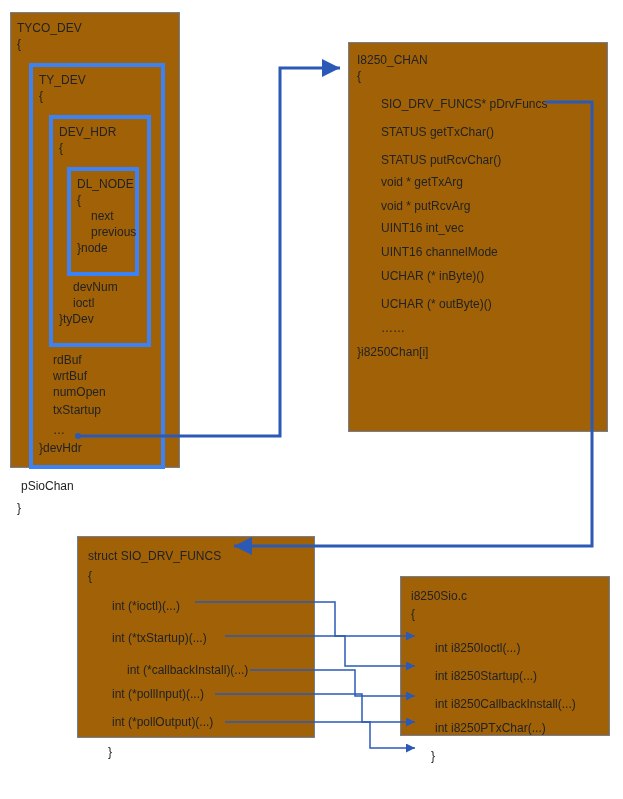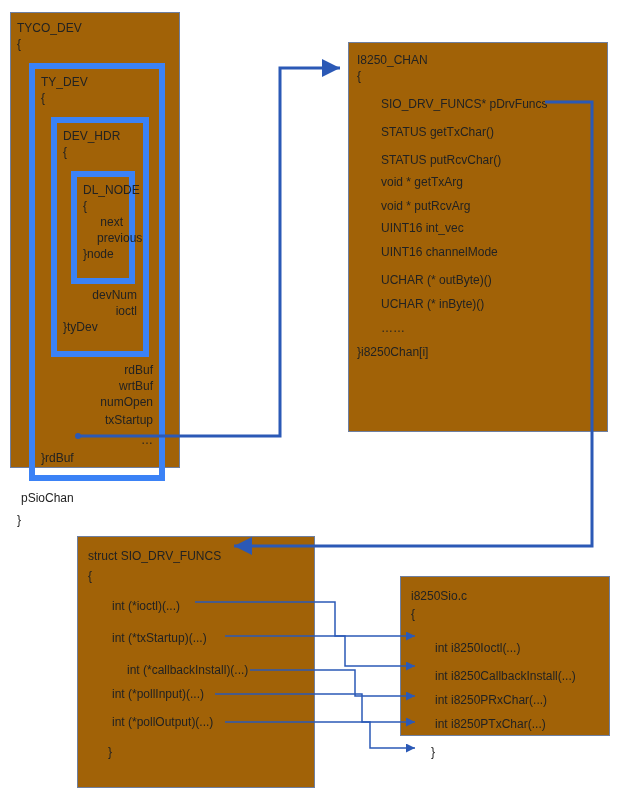--- a/index.html
+++ b/index.html
@@ -13,27 +13,27 @@
     color: #222;
     position: relative;
     background: #fff;
   }
   .box {
     position: absolute;
     background: #a16207;
     border: 1px solid #6e7fa0;
   }
   .inner-box {
-    border: 6px solid #3b82f6;
+    border: 4px solid #3b82f6;
     margin: 12px 8px 4px 12px;
     padding: 4px 6px 15px 6px;
   }
   .no-bg { background: transparent; }
   .line { margin: 2px 0; white-space: pre; }
-  .indent1 { margin-left: 14px; text-align: right; }
+  .indent1 { margin-left: 14px; }
   .field { margin: 4px 0 4px 24px; }
   svg.arrows {
     position: absolute;
     left: 0; top: 0;
     width: 623px; height: 799px;
     pointer-events: none;
   }
 </style>
 </head>
 <body>
@@ -61,60 +61,60 @@
       <div class="line indent1">devNum</div>
       <div class="line indent1">ioctl</div>
       <div class="line">}tyDev</div>
     </div>
 
     <div class="line indent1" style="margin-top:6px;">rdBuf</div>
     <div class="line indent1">wrtBuf</div>
     <div class="line indent1">numOpen</div>
     <div class="line indent1" style="margin-top:4px;">txStartup</div>
     <div class="line indent1" style="margin-top:6px;">…</div>
-    <div class="line" style="margin-top:4px;">}rdBuf</div>
+    <div class="line" style="margin-top:4px;">}devHdr</div>
   </div>
 
   <div class="line" style="margin-top:10px; margin-left:4px;">pSioChan</div>
   <div class="line" style="margin-top:8px;">}</div>
 </div>
 
 <div class="box" style="left:348px; top:42px; width:260px; height:390px; padding:8px;">
   <div class="line">I8250_CHAN</div>
   <div class="line">{</div>
   <div class="field" style="margin-top:14px;">SIO_DRV_FUNCS* pDrvFuncs</div>
   <div class="field" style="margin-top:14px;">STATUS getTxChar()</div>
   <div class="field" style="margin-top:14px;">STATUS putRcvChar()</div>
   <div class="field" style="margin-top:8px;">void * getTxArg</div>
   <div class="field" style="margin-top:10px;">void * putRcvArg</div>
   <div class="field" style="margin-top:8px;">UINT16 int_vec</div>
   <div class="field" style="margin-top:10px;">UINT16 channelMode</div>
+  <div class="field" style="margin-top:10px;">UCHAR (* inByte)()</div>
   <div class="field" style="margin-top:14px;">UCHAR (* outByte)()</div>
-  <div class="field" style="margin-top:10px;">UCHAR (* inByte)()</div>
   <div class="field" style="margin-top:10px;">……</div>
   <div class="line" style="margin-top:10px;">}i8250Chan[i]</div>
 </div>
 
-<div class="box" style="left:77px; top:536px; width:238px; height:252px; padding:10px;">
+<div class="box" style="left:77px; top:536px; width:238px; height:202px; padding:10px;">
   <div class="line">struct SIO_DRV_FUNCS</div>
   <div class="line" style="margin-top:6px;">{</div>
   <div class="field" style="margin-top:16px;">int (*ioctl)(...)</div>
   <div class="field" style="margin-top:18px;">int (*txStartup)(...)</div>
   <div class="field" style="margin-top:18px;padding-left:15px;">int (*callbackInstall)(...)</div>
   <div class="field" style="margin-top:10px;">int (*pollInput)(...)</div>
   <div class="field" style="margin-top:14px;">int (*pollOutput)(...)</div>
   <div class="field" style="margin-top:16px; margin-left:20px;">}</div>
 </div>
 
 <div class="box" style="left:400px; top:576px; width:210px; height:160px; padding:10px;">
   <div class="line">i8250Sio.c</div>
   <div class="line" style="margin-top:4px;">{</div>
   <div class="field" style="margin-top:20px;">int i8250Ioctl(...)</div>
+  <div class="field" style="margin-top:14px;">int i8250Startup(...)</div>
   <div class="field" style="margin-top:14px;">int i8250CallbackInstall(...)</div>
-  <div class="field" style="margin-top:10px;">int i8250PRxChar(...)</div>
   <div class="field" style="margin-top:10px;">int i8250PTxChar(...)</div>
   <div class="field" style="margin-top:14px; margin-left:20px;">}</div>
 </div>
 
 <svg class="arrows">
   <defs>
     <marker id="arrow" markerWidth="8" markerHeight="8" refX="6" refY="3" orient="auto" markerUnits="strokeWidth">
       <path d="M0,0 L6,3 L0,6 Z" fill="#2b59b6"></path>
     </marker>
   </defs>

